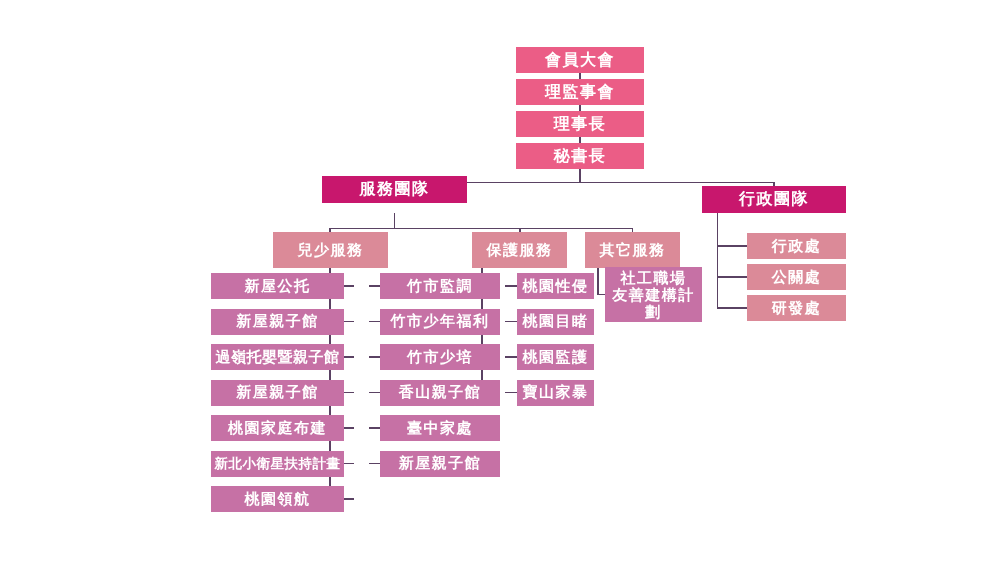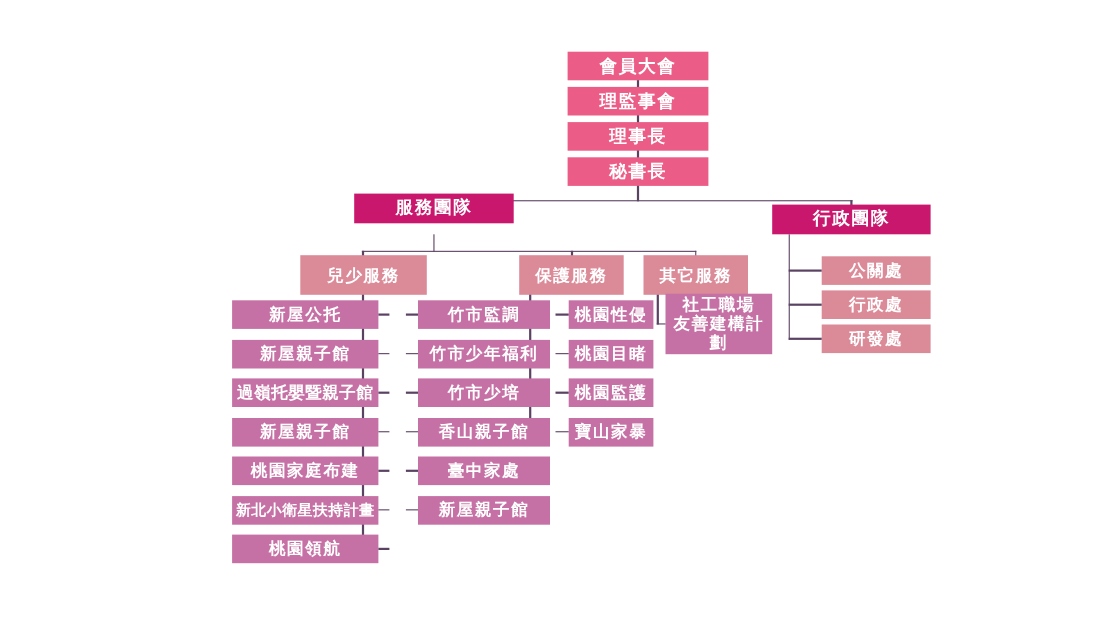--- a/index.html
+++ b/index.html
@@ -95,18 +95,18 @@
       <div class="box">桃園性侵</div>
       <div class="box">桃園目睹</div>
       <div class="box">桃園監護</div>
       <div class="box">寶山家暴</div>
     </div>
 
   <div class="other-unit" style="left:605px;top:267px;width:97px;height:55px">社工職場
 友善建構計劃</div>
 
   <div class="acol" style="left:747px;top:233px;width:99px">
+      <div class="box">行政處</div>
       <div class="box">公關處</div>
-      <div class="box">行政處</div>
       <div class="box">研發處</div>
     </div>
 
 </div>
 
 </body></html>

